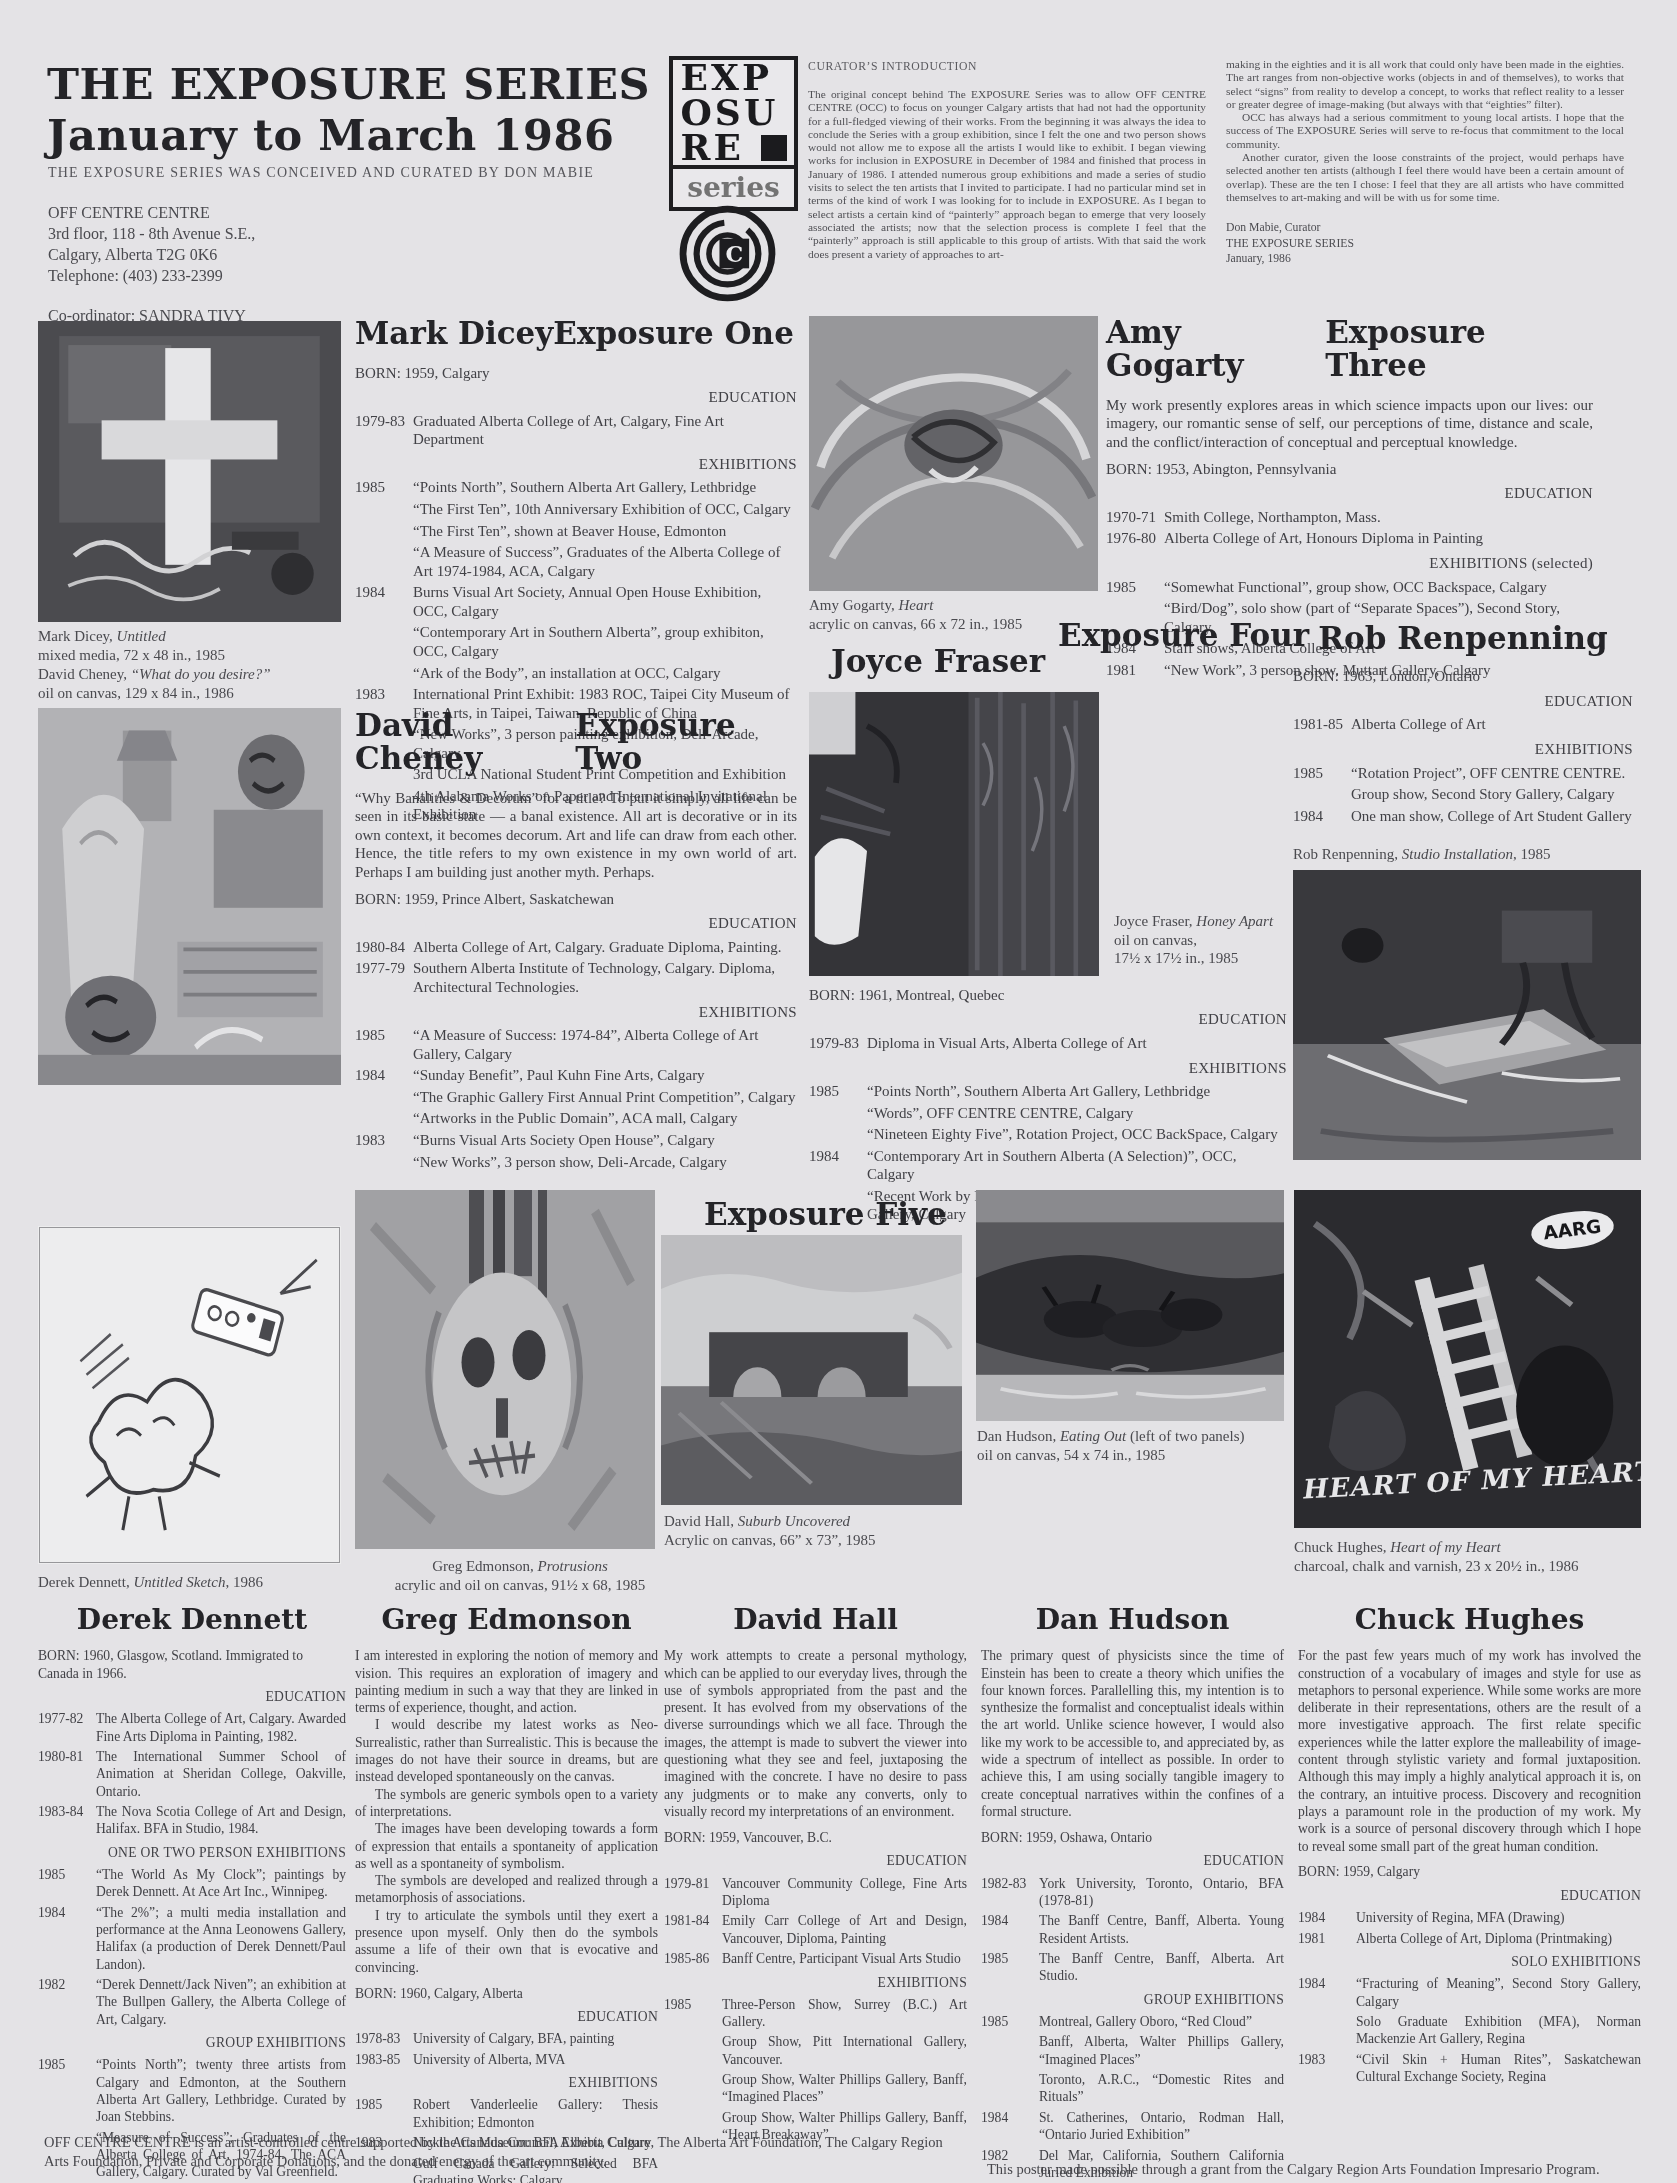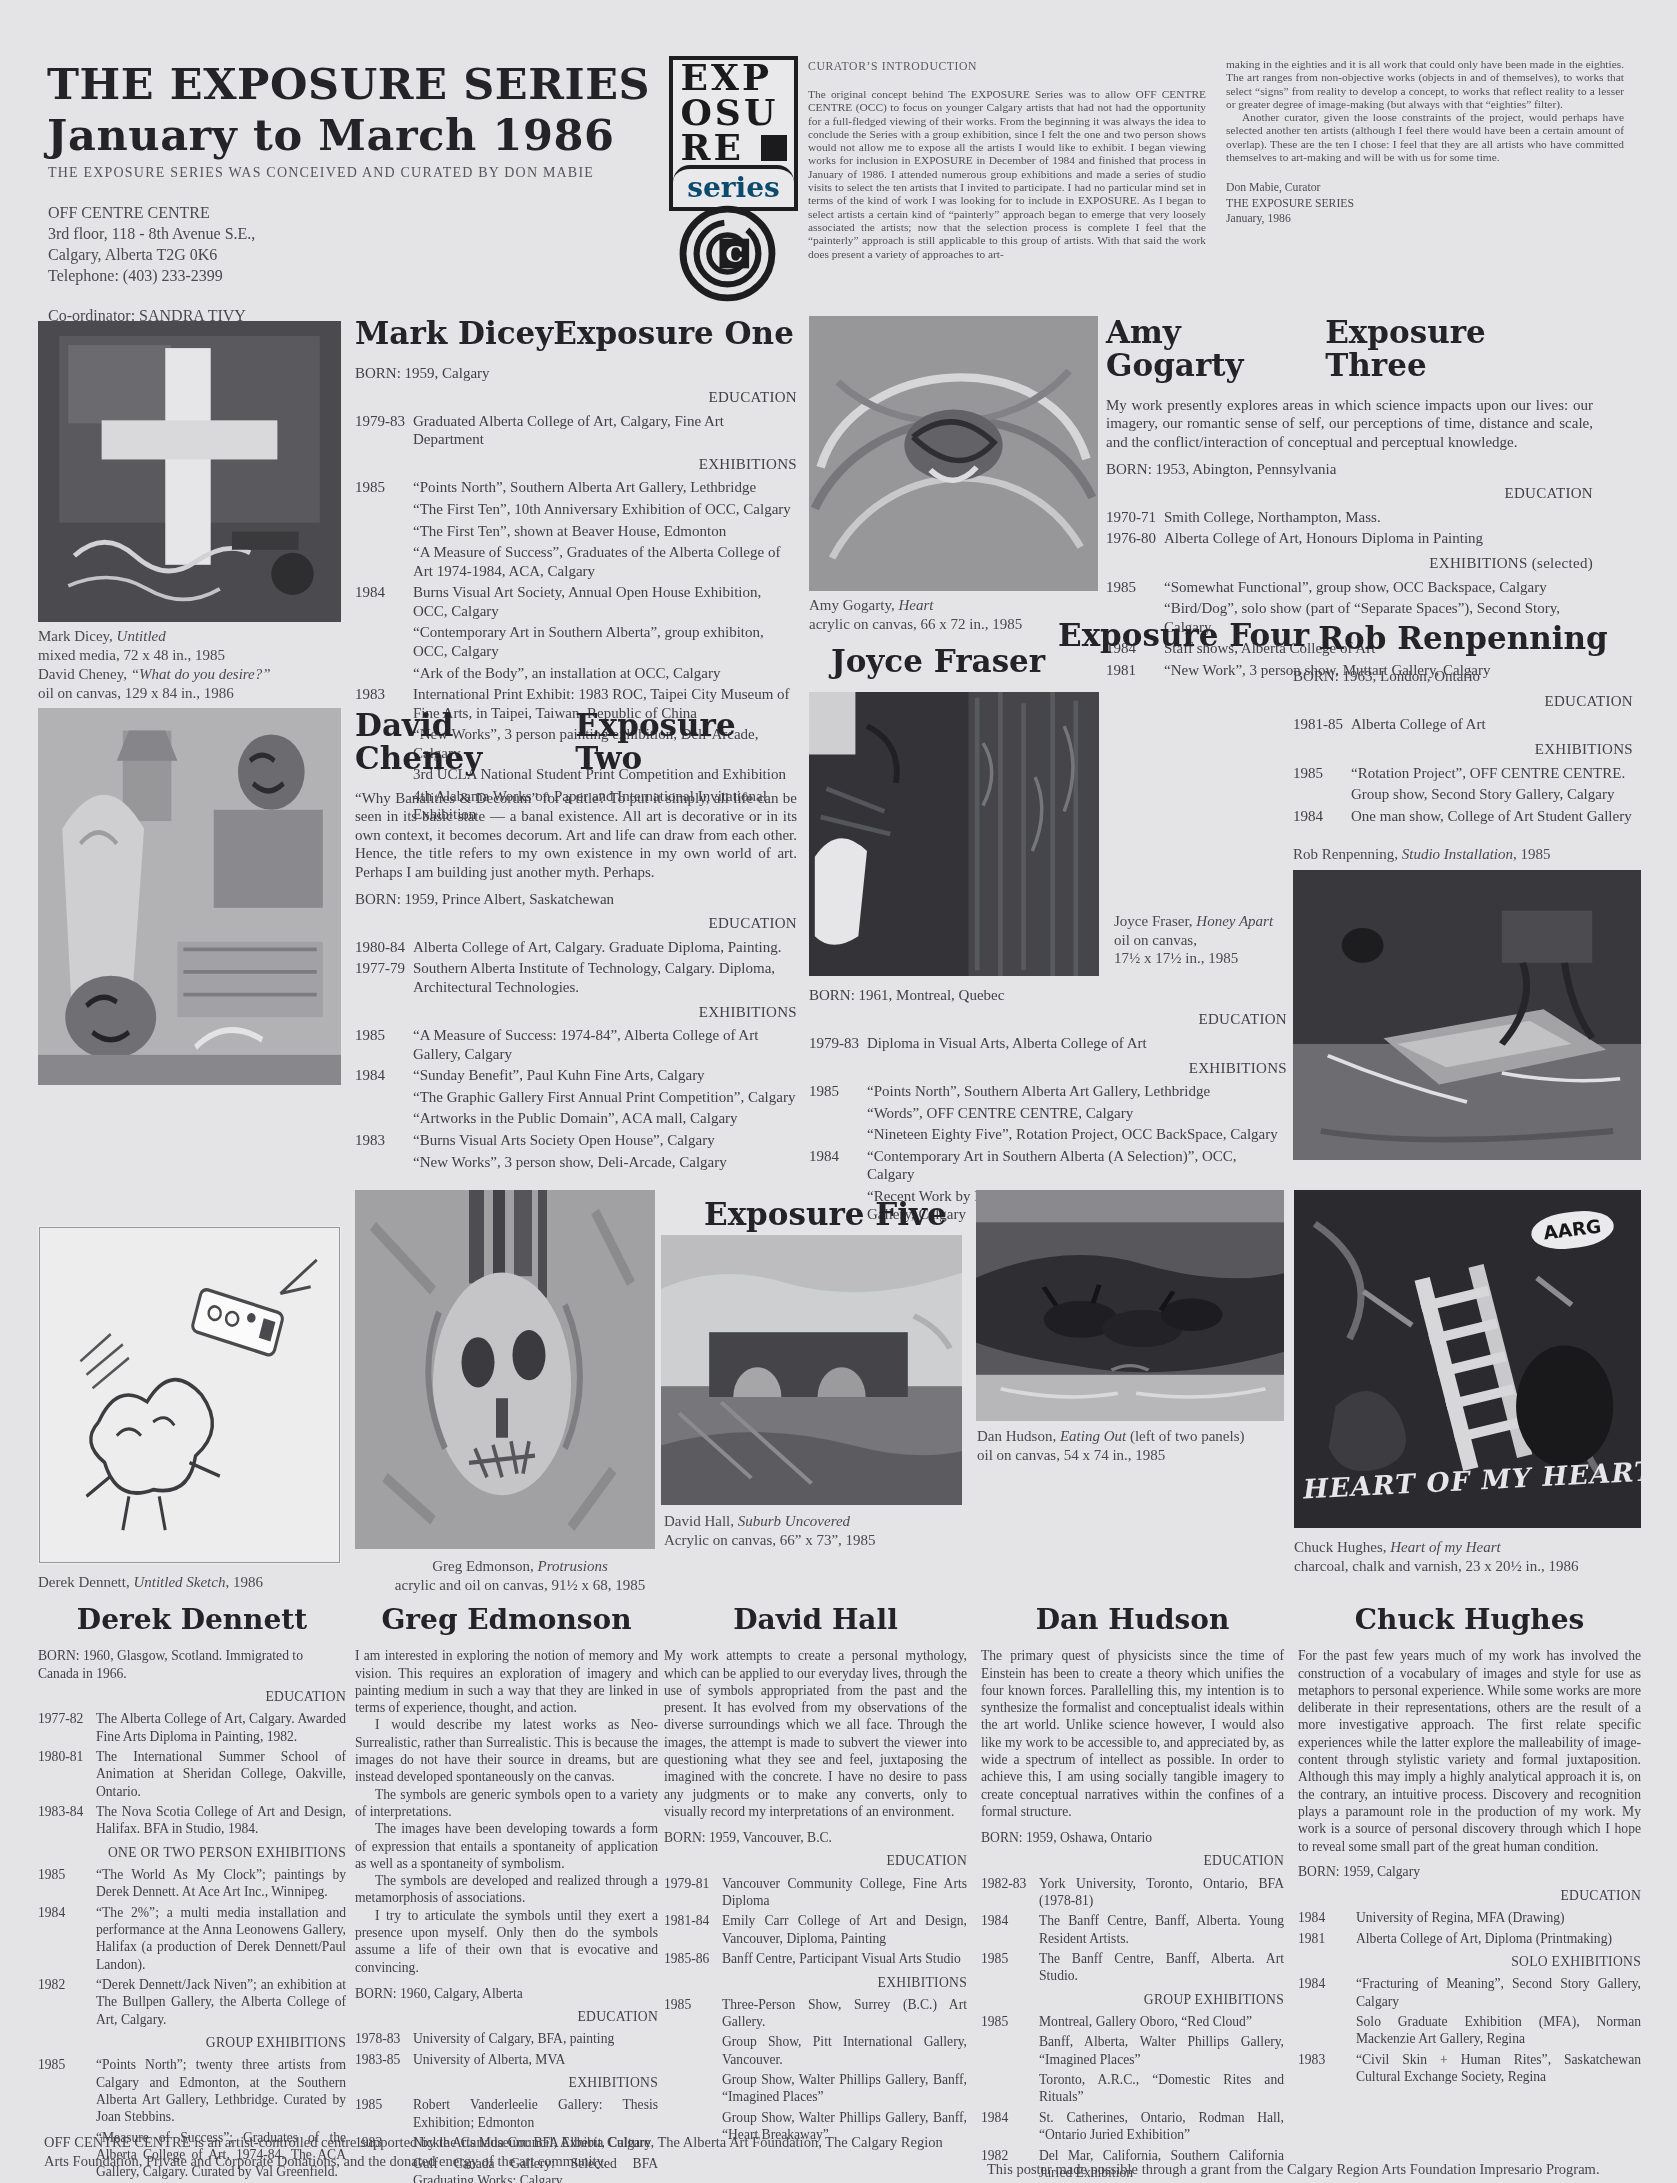--- a/index.html
+++ b/index.html
@@ -18,21 +18,21 @@
   .coordinator { font-size:16px; color:#4a4a4f; }
 
   
   .logo-box { width:121px; border:4.3px solid #1e1e21; background:#e9e8eb; }
   .logo-row { display:flex; justify-content:space-between; align-items:center;
     padding:0 7.4px; font-family:"DejaVu Serif", serif; font-weight:bold;
     font-size:36px; line-height:35px; letter-spacing:3.1px; color:#1b1b1e; }
   .black-chip { width:26px; height:26px; background:#1b1b1e; }
   .series-strip { border-top:4.3px solid #1e1e21; text-align:center;
     font-family:"DejaVu Serif", serif; font-weight:bold; font-size:28px;
-    line-height:38px; color:#0c4a6e;border-radius:17px; }
+    line-height:38px; color:#737373; }
 
   
   .intro { font-size:11.4px; line-height:13.3px; text-align:justify; color:#505055; }
   .intro-h { font-size:11.7px; letter-spacing:0.6px; color:#5a5a5f; margin-bottom:15px; }
   .intro p { margin:0; }
   .intro p + p { text-indent:16px; }
   .sig { font-size:11.7px; line-height:15.4px; color:#4c4c51; }
 
   
   .col  { font-size:15px; line-height:18.5px; color:#414146; }
@@ -114,20 +114,21 @@
 
   <div class="abs" style="left:808px; top:60px; width:398px;">
     <div class="intro-h">CURATOR’S INTRODUCTION</div>
     <div class="intro">
         <p>The original concept behind The EXPOSURE Series was to allow OFF CENTRE CENTRE (OCC) to focus on younger Calgary artists that had not had the opportunity for a full-fledged viewing of their works. From the beginning it was always the idea to conclude the Series with a group exhibition, since I felt the one and two person shows would not allow me to expose all the artists I would like to exhibit. I began viewing works for inclusion in EXPOSURE in December of 1984 and finished that process in January of 1986. I attended numerous group exhibitions and made a series of studio visits to select the ten artists that I invited to participate. I had no particular mind set in terms of the kind of work I was looking for to include in EXPOSURE. As I began to select artists a certain kind of “painterly” approach began to emerge that very loosely associated the artists; now that the selection process is complete I feel that the “painterly” approach is still applicable to this group of artists. With that said the work does present a variety of approaches to art-</p>
       </div>
   </div>
   <div class="abs" style="left:1226px; top:58px; width:398px;">
     <div class="intro">
         <p>making in the eighties and it is all work that could only have been made in the eighties. The art ranges from non-objective works (objects in and of themselves), to works that select “signs” from reality to develop a concept, to works that reflect reality to a lesser or greater degree of image-making (but always with that “eighties” filter).</p>
+        <p>OCC has always had a serious commitment to young local artists. I hope that the success of The EXPOSURE Series will serve to re-focus that commitment to the local community.</p>
         <p>Another curator, given the loose constraints of the project, would perhaps have selected another ten artists (although I feel there would have been a certain amount of overlap). These are the ten I chose: I feel that they are all artists who have committed themselves to art-making and will be with us for some time.</p>
       </div>
     <div class="sig" style="margin-top:16px;">
       <span style="display:block">Don Mabie, Curator</span>
       <span style="display:block">THE EXPOSURE SERIES</span>
       <span style="display:block">January, 1986</span>
     </div>
   </div>
 
   <div class="art" style="left:38px; top:321px; width:303px; height:301px;">

